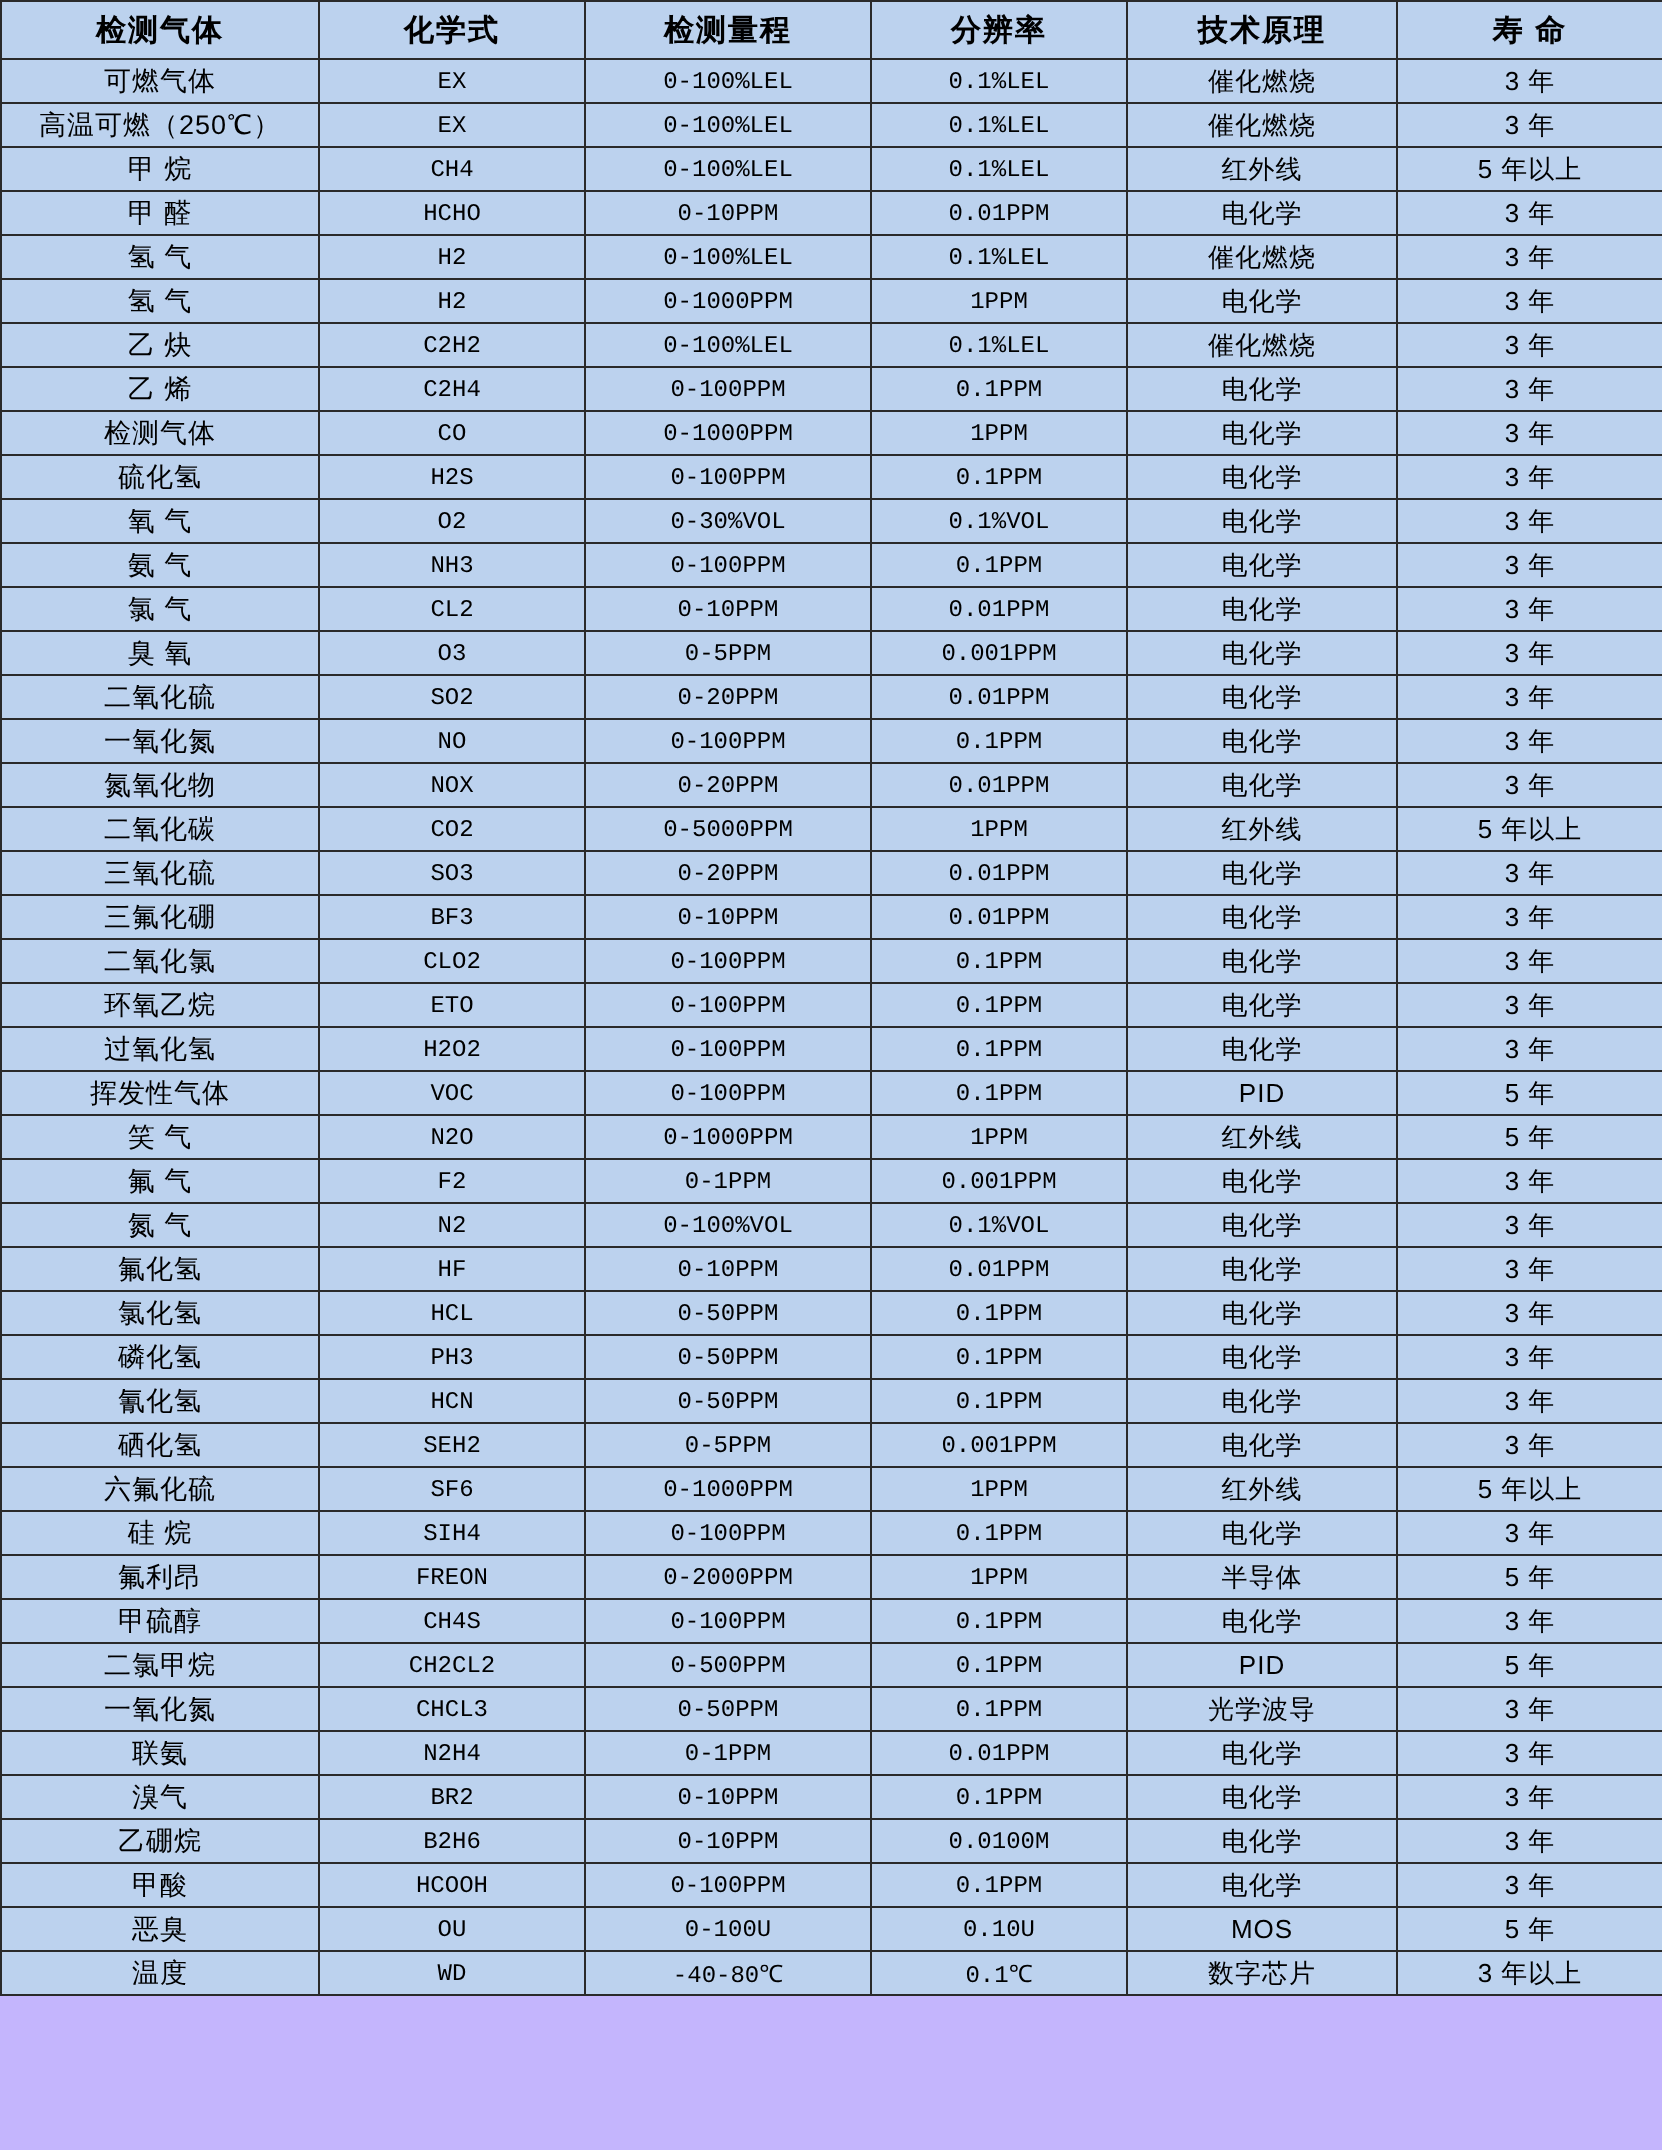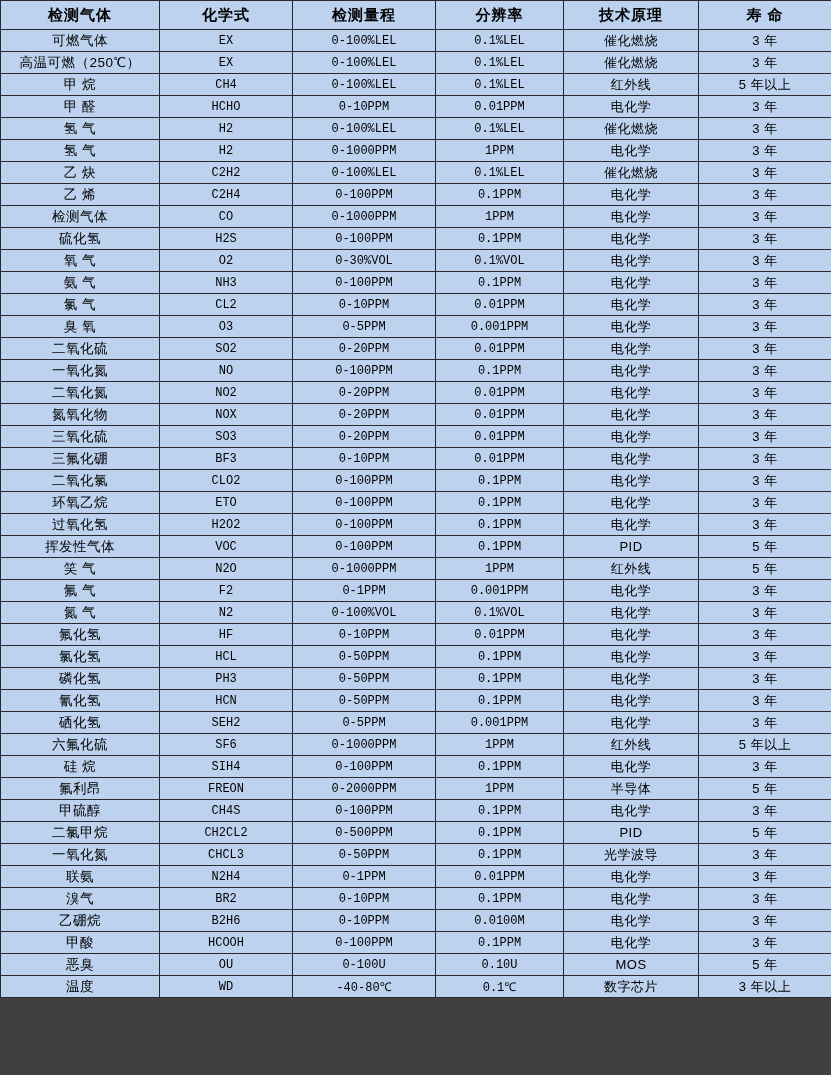--- a/index.html
+++ b/index.html
@@ -7,21 +7,21 @@
     padding: 0;
     background: #ffffff;
   }
   body {
     font-family: "Liberation Sans", sans-serif;
   }
   #sheet {
     width: 831px;
     height: 1075px;
     box-sizing: border-box;
-    background: #404040;
+    background: #c4b5fd;
     overflow: hidden;
   }
   table.gas-table {
     border-collapse: collapse;
     width: 831px;
     table-layout: fixed;
     background: #bcd2ee;
   }
   table.gas-table col.c0 { width: 159px; }
   table.gas-table col.c1 { width: 133px; }
@@ -217,34 +217,34 @@
         </tr>
         <tr>
           <td class="col-name">一氧化氮</td>
           <td class="col-formula">NO</td>
           <td class="col-range">0-100PPM</td>
           <td class="col-res">0.1PPM</td>
           <td class="col-tech">电化学</td>
           <td class="col-life">3 年</td>
         </tr>
         <tr>
-          <td class="col-name">二氧化氮</td>
-          <td class="col-formula">NO2</td>
-          <td class="col-range">0-20PPM</td>
-          <td class="col-res">0.01PPM</td>
-          <td class="col-tech">电化学</td>
-          <td class="col-life">3 年</td>
-        </tr>
-        <tr>
           <td class="col-name">氮氧化物</td>
           <td class="col-formula">NOX</td>
           <td class="col-range">0-20PPM</td>
           <td class="col-res">0.01PPM</td>
           <td class="col-tech">电化学</td>
           <td class="col-life">3 年</td>
+        </tr>
+        <tr>
+          <td class="col-name">二氧化碳</td>
+          <td class="col-formula">CO2</td>
+          <td class="col-range">0-5000PPM</td>
+          <td class="col-res">1PPM</td>
+          <td class="col-tech">红外线</td>
+          <td class="col-life">5 年以上</td>
         </tr>
         <tr>
           <td class="col-name">三氧化硫</td>
           <td class="col-formula">SO3</td>
           <td class="col-range">0-20PPM</td>
           <td class="col-res">0.01PPM</td>
           <td class="col-tech">电化学</td>
           <td class="col-life">3 年</td>
         </tr>
         <tr>

